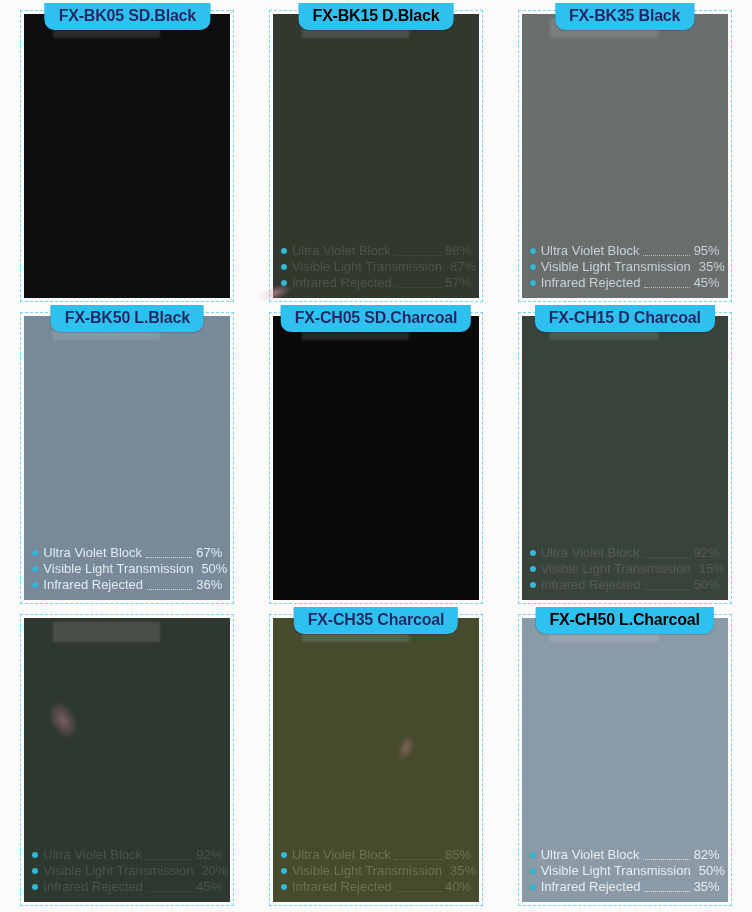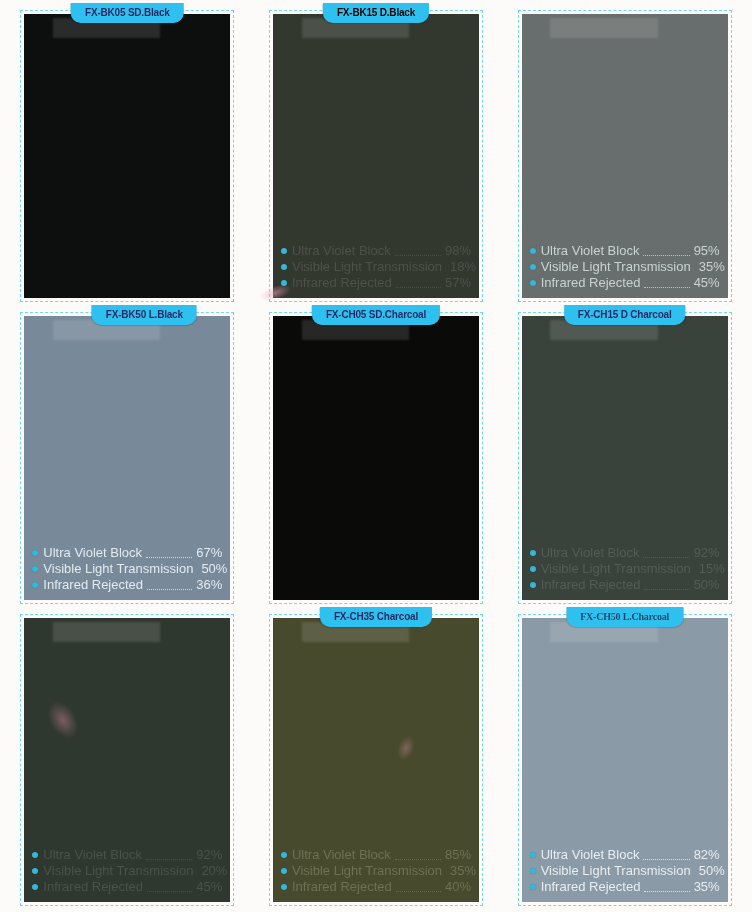--- a/index.html
+++ b/index.html
@@ -56,21 +56,21 @@
   }
   .title{
     position:absolute;
     top:-1px;
     left:50%;
     transform:translateX(-50%);
     z-index:5;
     background:#2ec0ef;
     color:#1b2a66;
     font-weight:bold;
-    font-size:10px;
+    font-size:16px;
     letter-spacing:-0.2px;
     white-space:nowrap;
     padding:4px 14px 5px 14px;
     border-radius:0 0 10px 10px;
     box-shadow:0 1px 1px rgba(0,0,0,0.15);
     text-shadow:0 0 1px rgba(255,255,255,0.25);
   }
   .specs{
     position:absolute;
     left:8px;
@@ -150,21 +150,21 @@
             <div class="spec-row">
               <span class="dot" style="background: rgb(53, 183, 216);"></span>
               <span class="spec-label">Ultra Violet Block</span>
               <span class="leader"></span>
               <span class="spec-val">98%</span>
             </div>
             <div class="spec-row">
               <span class="dot" style="background: rgb(53, 183, 216);"></span>
               <span class="spec-label">Visible Light Transmission</span>
               <span class="leader"></span>
-              <span class="spec-val">18%</span>
+              <span class="spec-val">87%</span>
             </div>
             <div class="spec-row">
               <span class="dot" style="background: rgb(53, 183, 216);"></span>
               <span class="spec-label">Infrared Rejected</span>
               <span class="leader"></span>
               <span class="spec-val">57%</span>
             </div>
           </div>
         </div>
       </div>
@@ -189,20 +189,21 @@
             </div>
             <div class="spec-row">
               <span class="dot" style="background: rgb(53, 183, 216);"></span>
               <span class="spec-label">Infrared Rejected</span>
               <span class="leader"></span>
               <span class="spec-val">45%</span>
             </div>
           </div>
         </div>
       </div>
+      <div class="title" style="background: rgb(46, 192, 239); color: rgb(27, 42, 102);">FX-BK35 Black</div>
     </div>
     <div class="card">
       <div class="swatch-wrap" style="border-color: rgb(111, 217, 239);">
         <div class="swatch" style="background: rgb(120, 137, 154);">
           <div class="glare"></div>
           <div class="specs" style="color: rgb(227, 235, 240);">
             <div class="spec-row">
               <span class="dot" style="background: rgb(53, 183, 216);"></span>
               <span class="spec-label">Ultra Violet Block</span>
               <span class="leader"></span>
@@ -216,21 +217,21 @@
             </div>
             <div class="spec-row">
               <span class="dot" style="background: rgb(53, 183, 216);"></span>
               <span class="spec-label">Infrared Rejected</span>
               <span class="leader"></span>
               <span class="spec-val">36%</span>
             </div>
           </div>
         </div>
       </div>
-      <div class="title" style="background: rgb(46, 192, 239); color: rgb(27, 42, 102); margin-left: 17px;">FX-BK50 L.Black</div>
+      <div class="title" style="background: rgb(46, 192, 239); color: rgb(27, 42, 102);">FX-BK50 L.Black</div>
     </div>
     <div class="card">
       <div class="swatch-wrap" style="border-color: rgb(111, 217, 239);">
         <div class="swatch" style="background: rgb(10, 11, 9);">
           <div class="glare"></div>
         </div>
       </div>
       <div class="title" style="background: rgb(46, 192, 239); color: rgb(27, 42, 102);">FX-CH05 SD.Charcoal</div>
     </div>
     <div class="card">
@@ -335,18 +336,18 @@
             </div>
             <div class="spec-row">
               <span class="dot" style="background: rgb(53, 183, 216);"></span>
               <span class="spec-label">Infrared Rejected</span>
               <span class="leader"></span>
               <span class="spec-val">35%</span>
             </div>
           </div>
         </div>
       </div>
-      <div class="title" style="background: rgb(46, 192, 239); color: #0c4a6e; font-family: Liberation Serif, serif;">FX-CH50 L.Charcoal</div>
+      <div class="title" style="background: rgb(46, 192, 239); color: #000000;">FX-CH50 L.Charcoal</div>
     </div>
   </div>
 <div class="pink-smudge"></div>
 <div class="pink-smudge2"></div>
 <div class="pink-smudge3"></div>
 
 </body></html>

